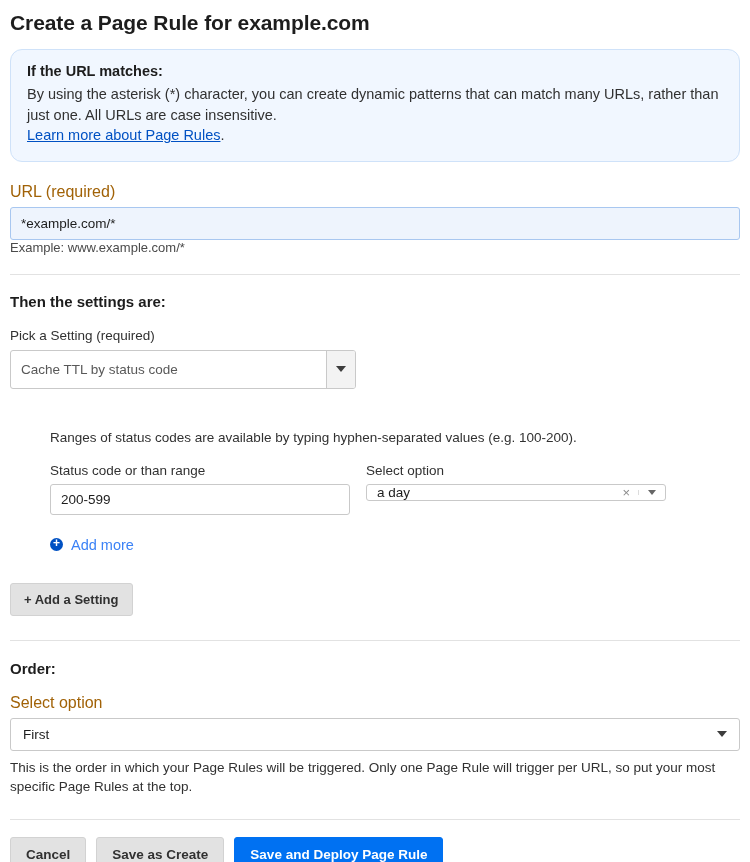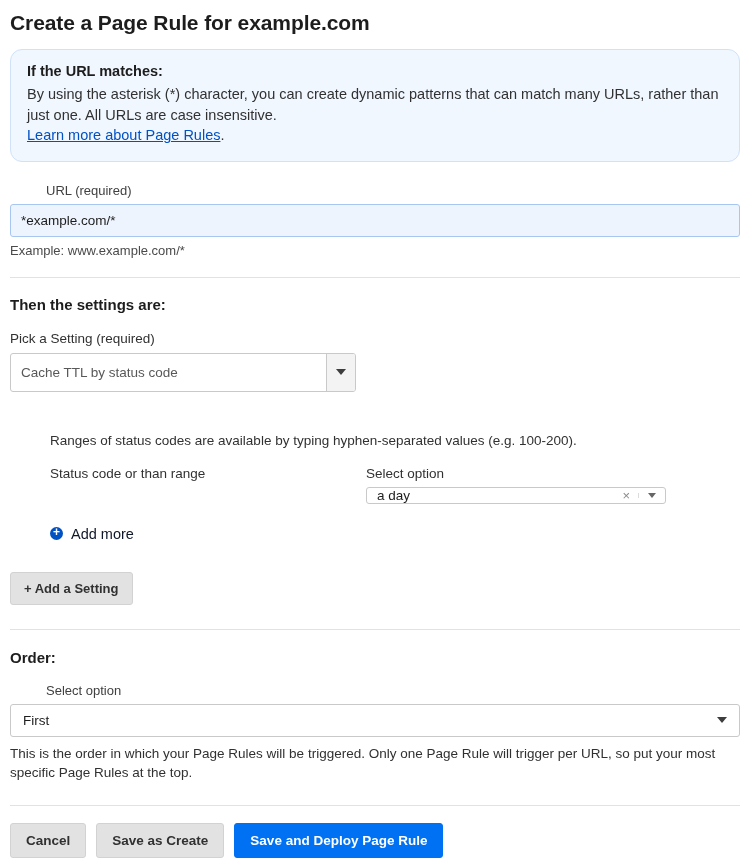--- a/index.html
+++ b/index.html
@@ -42,41 +42,39 @@
     font-size: 14.5px;
     line-height: 1.42;
     color: #313131;
   }
   .info-link {
     color: #0051c3;
     text-decoration: underline;
     cursor: pointer;
   }
   .field-label {
-    font-size: 13px;
-    color: #404040;
+    font-size: 16px;
+    color: #a16207;
     margin-bottom: 6px;
-    margin-left: 36px;
   }
   .url-input {
     width: 100%;
     height: 33px;
     border: 1px solid #a8c7f0;
     background: #eef4fd;
     border-radius: 3px;
     padding: 0 10px;
     font-size: 13.5px;
     color: #1d1d1d;
     font-family: "Liberation Sans", sans-serif;
     outline: none;
   }
   .hint {
     font-size: 13px;
     color: #4a4a4a;
-    margin-top: 6px;
   }
   .divider {
     border: 0;
     border-top: 1px solid #e2e2e2;
     margin: 19px 0 0 0;
   }
   .section-title {
     font-size: 15px;
     font-weight: bold;
     color: #1d1d1d;
@@ -203,21 +201,21 @@
     color: #fff;
     font-size: 11px;
     line-height: 12px;
     text-align: center;
     font-weight: bold;
     position: relative;
   }
   .plus-circle span { position: relative; top: -1px; left: 0px; font-size: 12px; }
   .add-more-label {
     font-size: 14.5px;
-    color: #0f172a;
+    color: #3b82f6;
   }
   .add-setting-btn {
     margin-top: 30px;
     background: #e2e2e2;
     border: 1px solid #d2d2d2;
     border-radius: 3px;
     font-size: 13px;
     font-weight: bold;
     color: #313131;
     padding: 8px 13px;
@@ -323,20 +321,21 @@
       <div class="caret-down"></div>
     </div>
   </div>
 
   <div class="indent-block">
     <div class="ranges-note">Ranges of status codes are available by typing hyphen-separated values (e.g. 100-200).</div>
 
     <div class="row-fields">
       <div class="field-col-a">
         <div class="sub-label">Status code or than range</div>
+        <input class="text-input" type="text" value="200-599" style="">
       </div>
       <div class="field-col-b">
         <div class="sub-label">Select option</div>
         <div class="combo">
           <div class="value">a day</div>
           <div class="clear-x">×</div>
           <div class="vsep"></div>
           <div class="arrow-box">
             <div class="caret-small"></div>
           </div>

